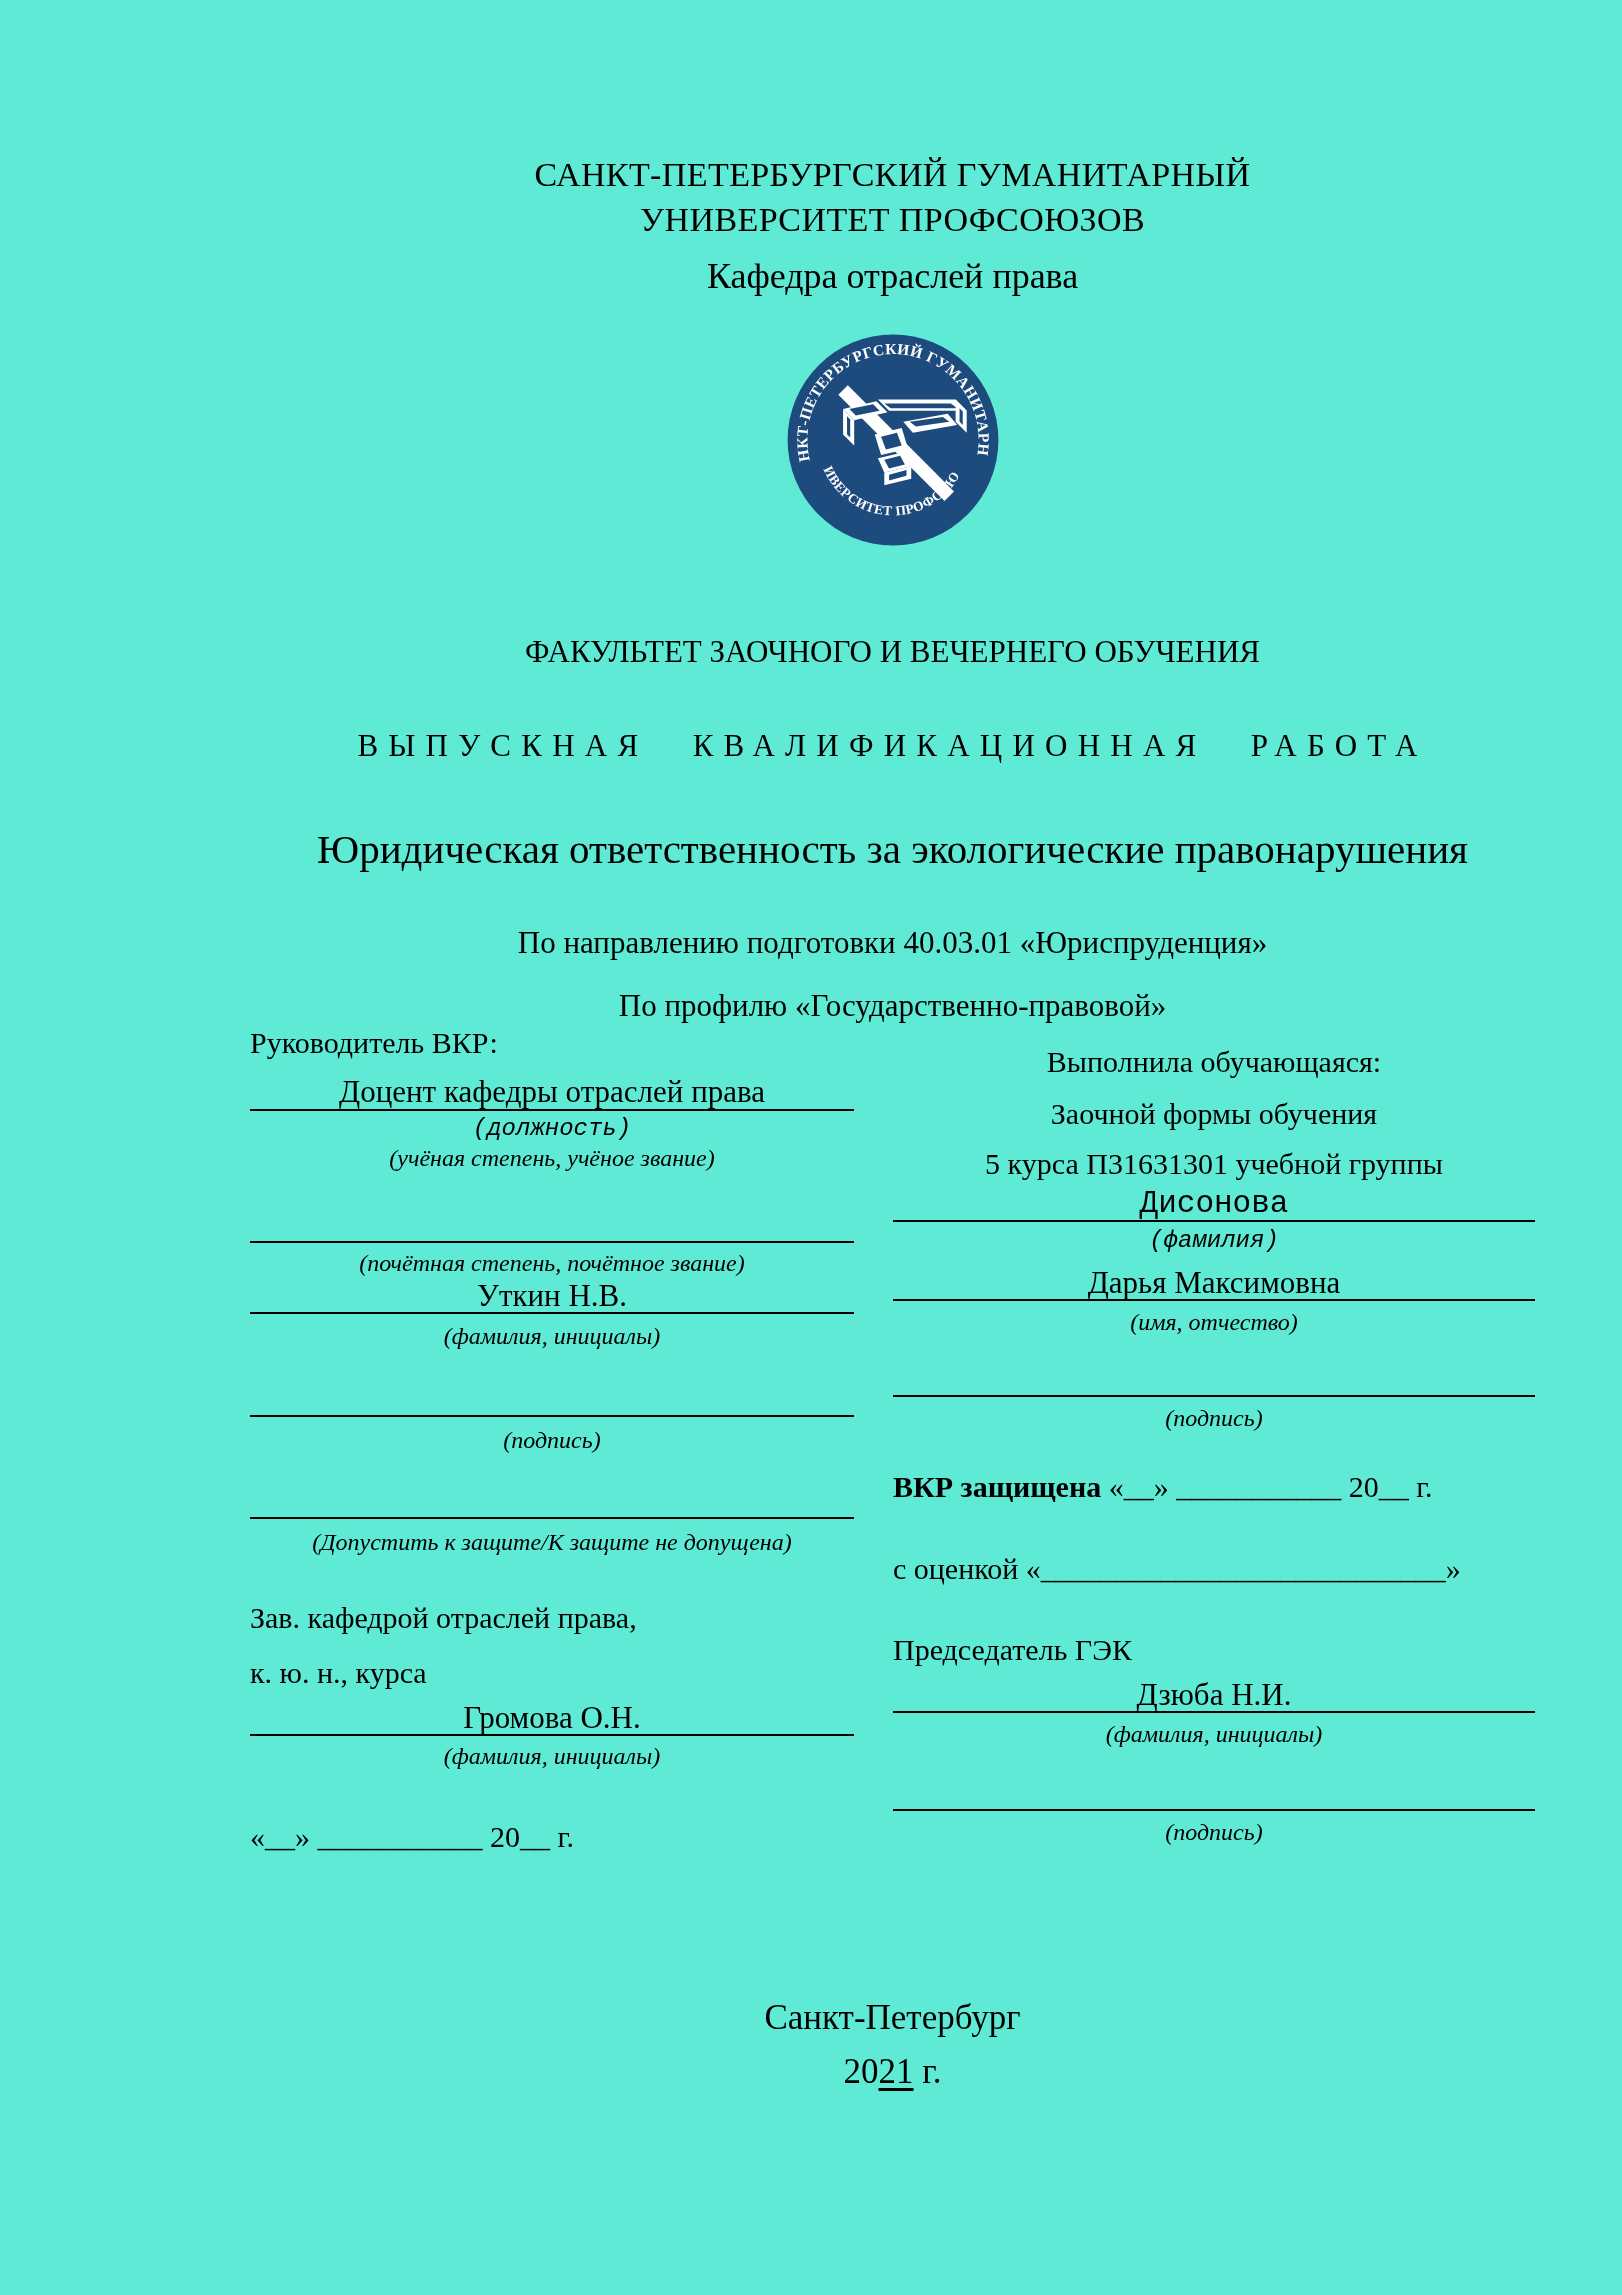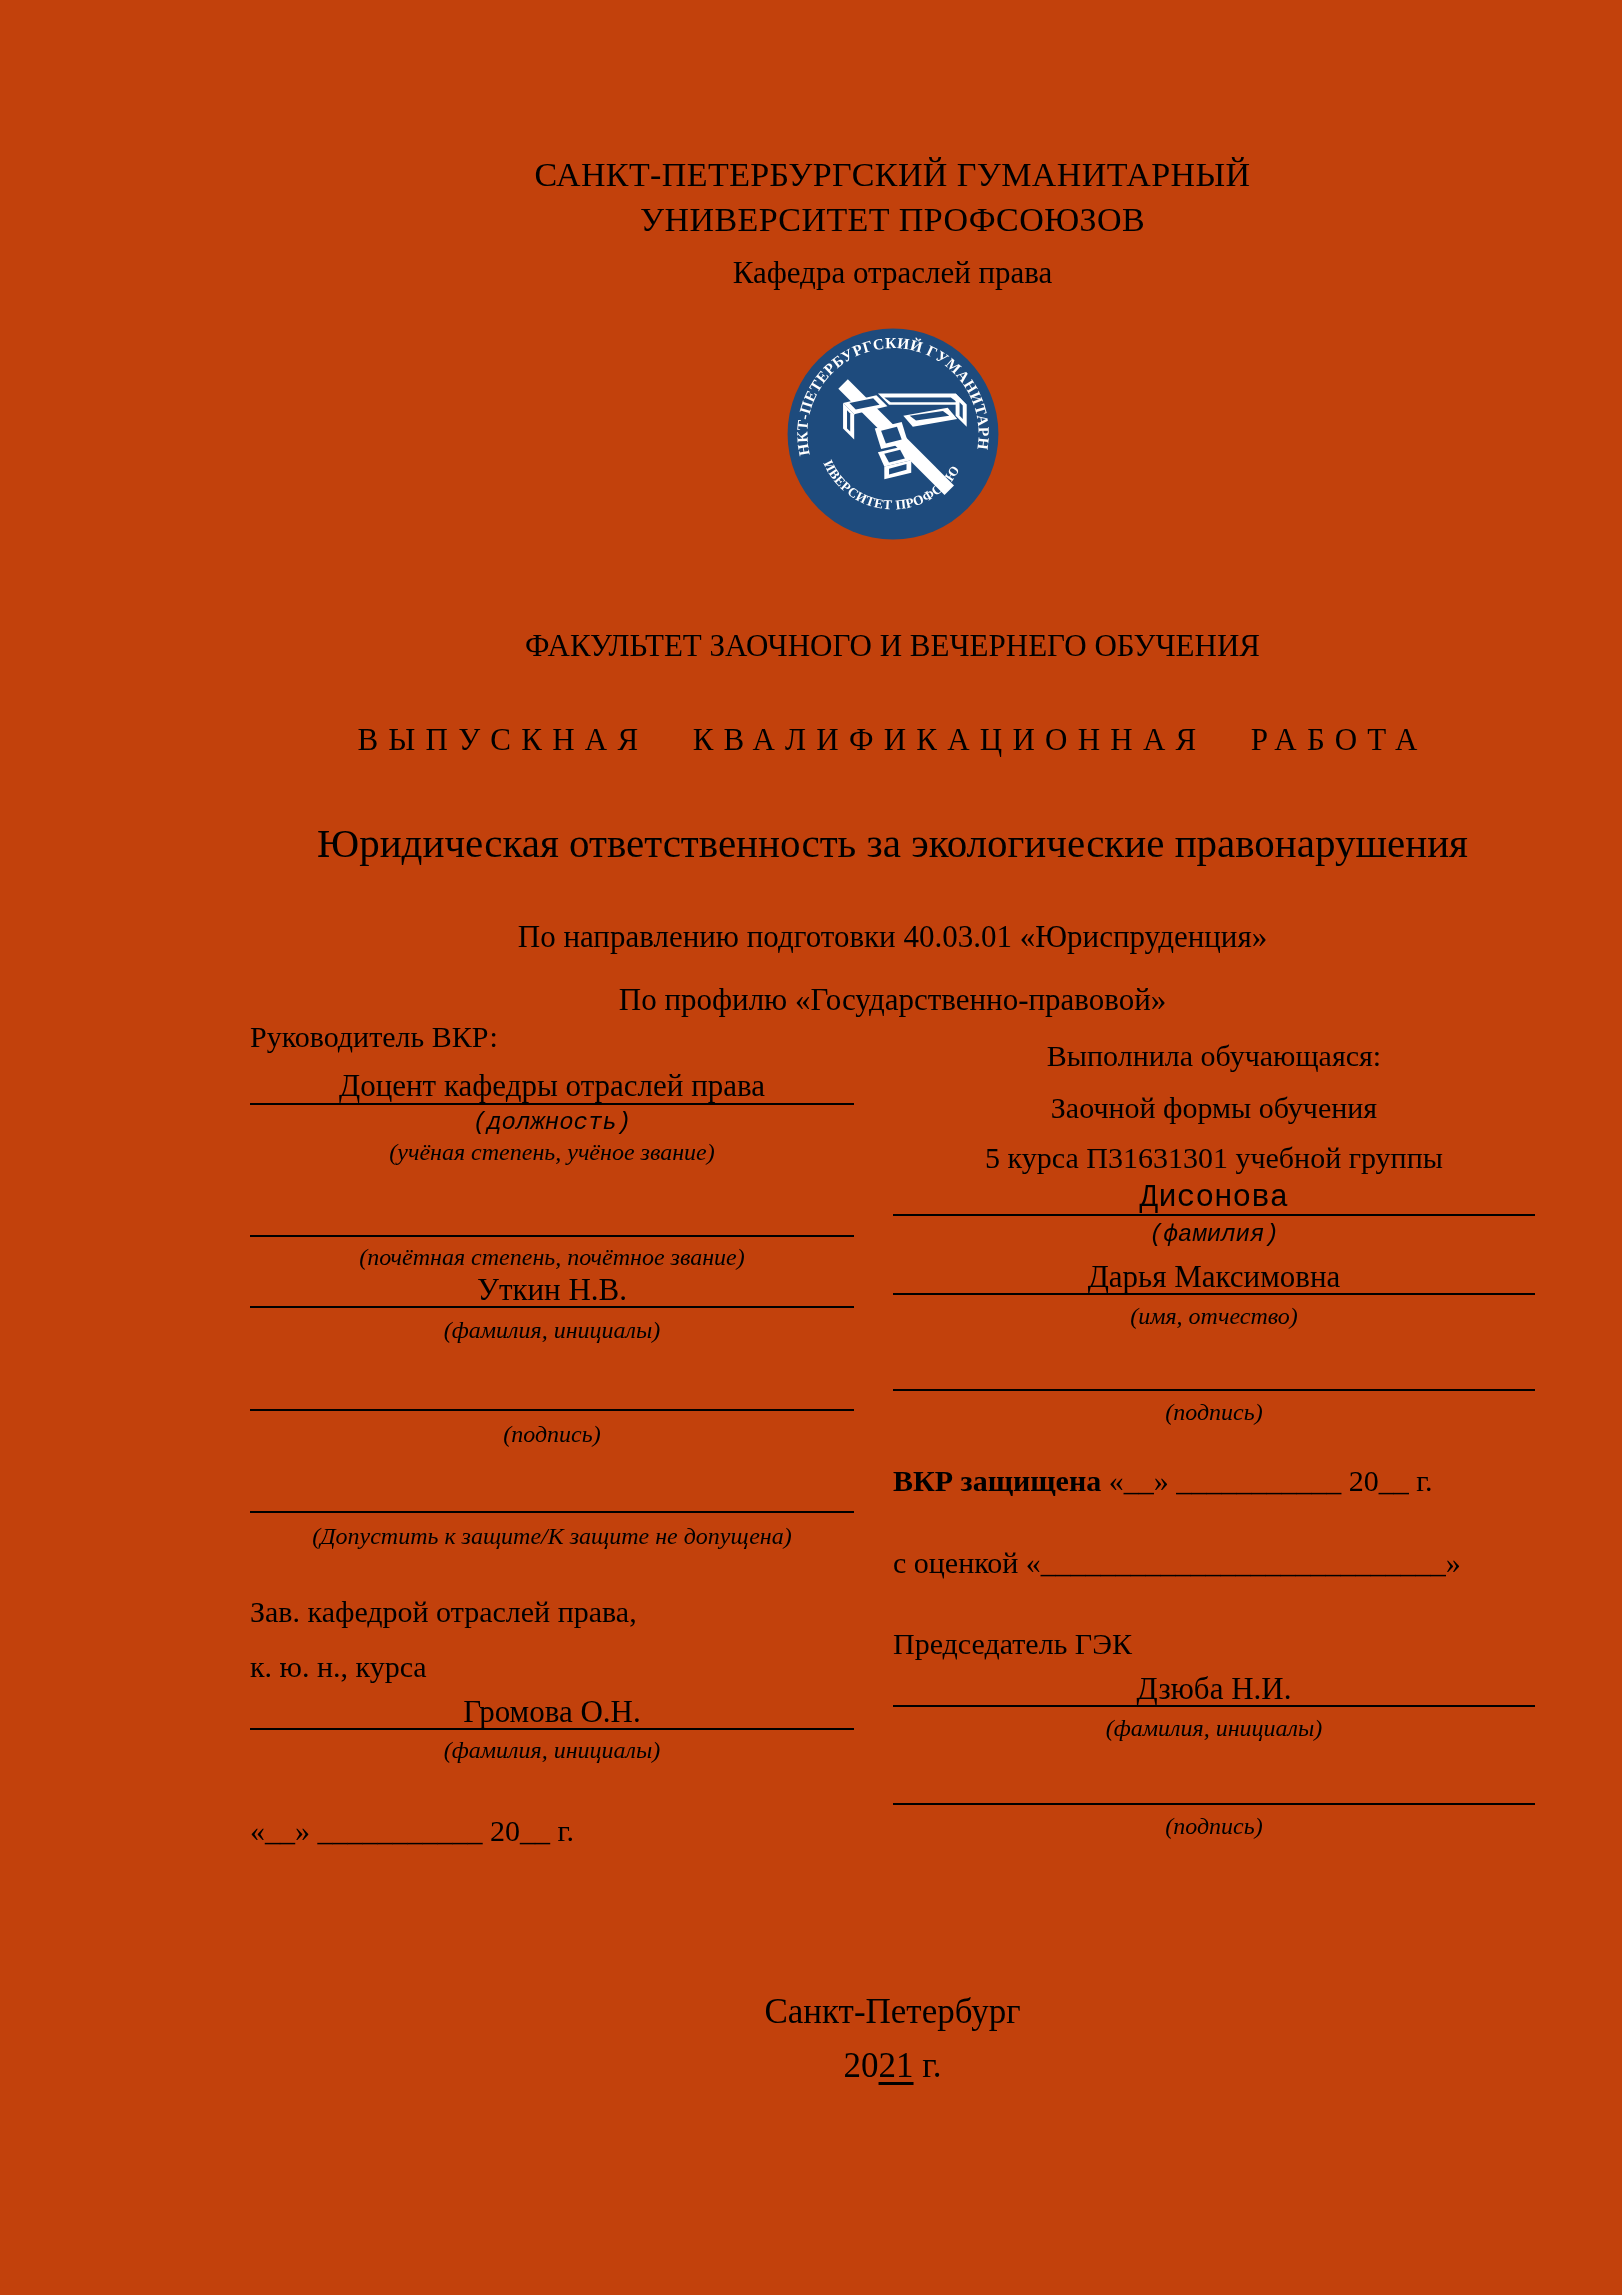--- a/index.html
+++ b/index.html
@@ -1,28 +1,28 @@
 <!DOCTYPE html>
 <html style="font-size:12.6px"><head>
 <meta charset="utf-8">
 <style>
   * { margin:0; padding:0; box-sizing:border-box; }
   html,body { background:#ffffff; }
   .page {
     position:relative;
     width:1623px; height:2295px;
-    background:#c2410c; color:#000;
+    background:#5eead4; color:#000;
     font-family:"Liberation Serif", serif;
     overflow:hidden;
     padding-top:153px;
   }
   .content { margin-left:250px; margin-right:88px; }
   .center { text-align:center; }
   .uni-name { font-size:34px; line-height:1.32; letter-spacing:0.4px; }
-  .department { font-size:31px; margin-top:12.6px; }
+  .department { font-size:36px; margin-top:12.6px; }
   .logo-wrap { margin-top:36px; text-align:center; }
   .faculty { font-size:31px; margin-top:83px; }
   .work-type { font-size:31px; margin-top:58px; letter-spacing:0.33em; word-spacing:0.85em; }
   .title { font-size:41px; font-weight:normal; margin-top:61px; }
   .direction { font-size:31px; margin-top:52px; }
   .profile { font-size:31px; margin-top:27px; }
 
   .columns { display:flex; justify-content:space-between; margin-top:1.6px; font-size:30px; }
   .col-left  { width:604px; }
   .col-right { width:642px; }

